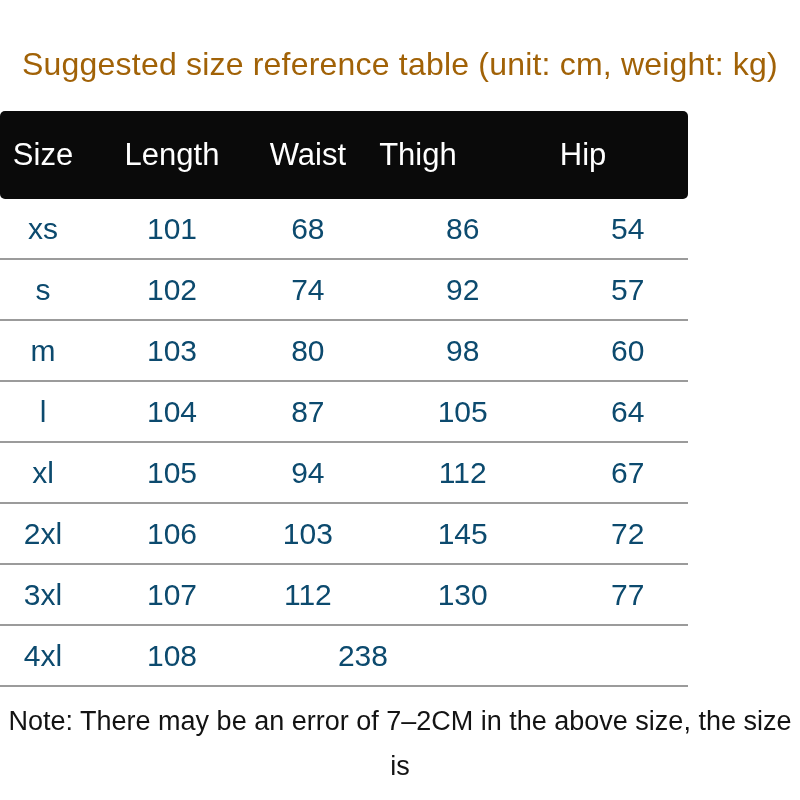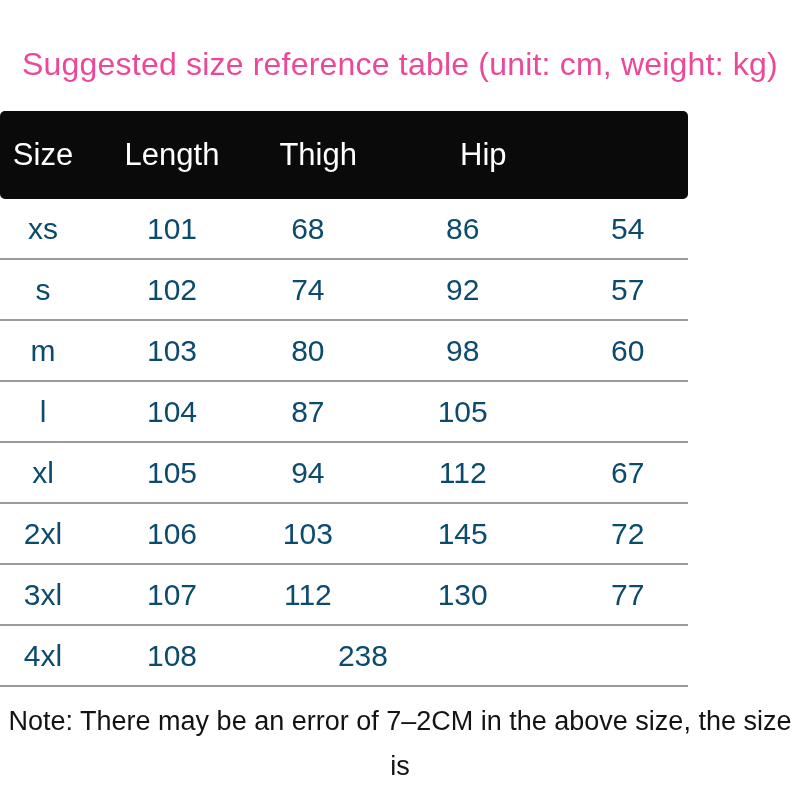--- a/index.html
+++ b/index.html
@@ -15,21 +15,21 @@
   }
   .title {
     position: absolute;
     top: 46px;
     left: 0;
     width: 100%;
     text-align: center;
     font-size: 32px;
     font-weight: 400;
     letter-spacing: 0.2px;
-    color: #ec4899;
+    color: #a16207;
   }
   .size-table {
     position: absolute;
     top: 111px;
     left: 0;
     width: 688px;
   }
   .thead {
     display: flex;
     align-items: center;
@@ -76,20 +76,21 @@
 
 <div class="page">
 
   <div class="title">Suggested size reference table (unit: cm, weight: kg)</div>
 
   <div class="size-table">
 
     <div class="thead">
       <div class="cell c1">Size</div>
       <div class="cell c2">Length</div>
+      <div class="cell c3">Waist</div>
       <div class="cell c5">Thigh</div>
       <div class="cell c4">Hip</div>
     </div>
 
     <div class="trow">
       <div class="cell c1">xs</div>
       <div class="cell c2">101</div>
       <div class="cell c3">68</div>
       <div class="cell c4">86</div>
       <div class="cell c5">54</div>
@@ -109,20 +110,21 @@
       <div class="cell c3">80</div>
       <div class="cell c4">98</div>
       <div class="cell c5">60</div>
     </div>
 
     <div class="trow">
       <div class="cell c1">l</div>
       <div class="cell c2">104</div>
       <div class="cell c3">87</div>
       <div class="cell c4">105</div>
+      <div class="cell c5">64</div>
     </div>
 
     <div class="trow">
       <div class="cell c1">xl</div>
       <div class="cell c2">105</div>
       <div class="cell c3">94</div>
       <div class="cell c4">112</div>
       <div class="cell c5">67</div>
     </div>
 

